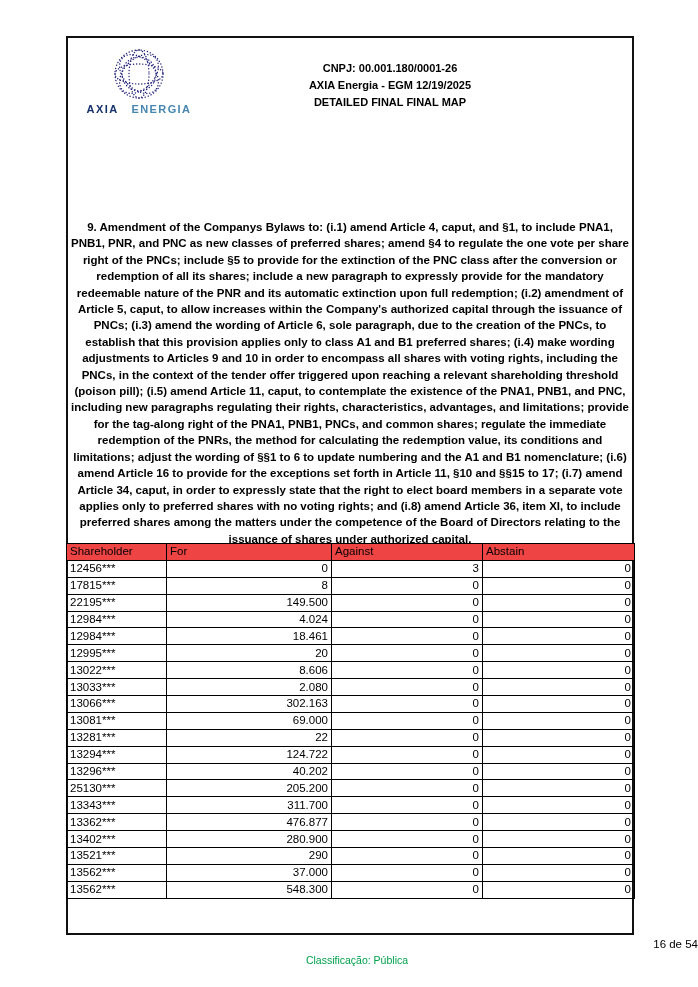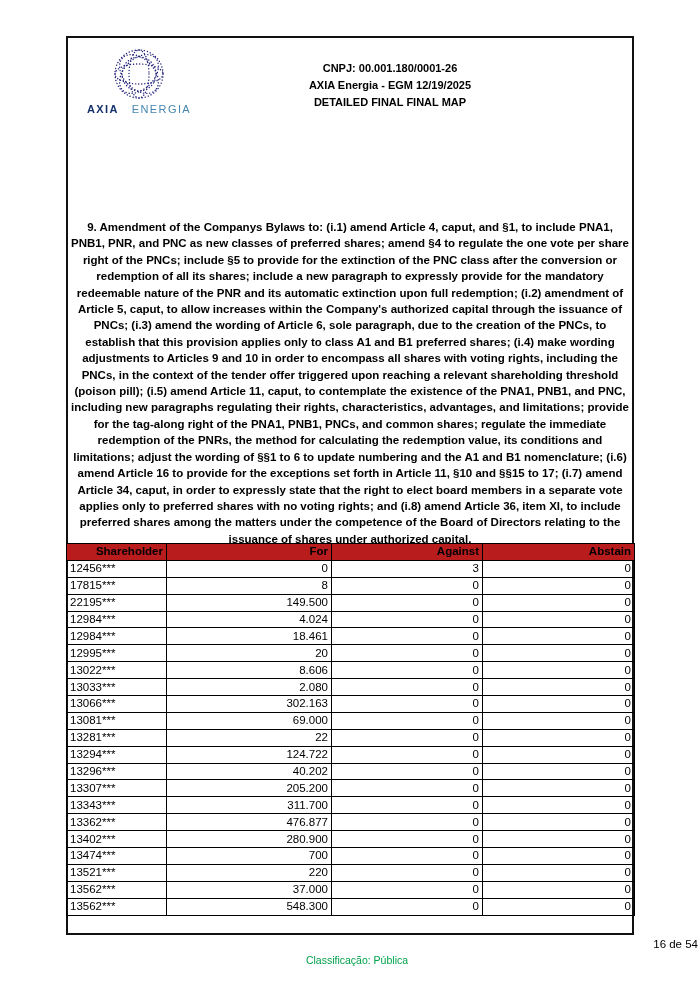--- a/index.html
+++ b/index.html
@@ -33,21 +33,21 @@
     text-align: center;
   }
   .logo-block svg { display: block; margin: 0 auto; }
   .logo-text {
     margin-top: 2px;
     font-size: 11px;
     letter-spacing: 1.4px;
     white-space: nowrap;
   }
   .logo-text .axia { color: #14316b; font-weight: bold; }
-  .logo-text .energia { color: #4786b0; font-weight: normal; margin-left: 13px; }
+  .logo-text .energia { color: #4786b0; font-weight: bold; margin-left: 13px; }
   .header-block {
     position: absolute;
     left: 205px;
     top: 60px;
     width: 370px;
     text-align: center;
     font-weight: bold;
     font-size: 11px;
     line-height: 17px;
   }
@@ -73,23 +73,23 @@
   }
   table.voting th, table.voting td {
     border: 1px solid #000000;
     padding: 0 3px;
     height: 15.9px;
     line-height: 15px;
     overflow: hidden;
     white-space: nowrap;
   }
   table.voting th {
-    font-weight: bold;
-    text-align: right;
-    background: #b91c1c;
+    font-weight: normal;
+    text-align: left;
+    background: #ef4444;
   }
   td.cell-left  { text-align: left; }
   td.cell-right { text-align: right; }
   .page-num {
     position: absolute;
     left: 0;
     top: 938px;
     width: 698px;
     text-align: right;
     font-size: 11.5px;
@@ -223,21 +223,21 @@
           <td class="cell-right">0</td>
           <td class="cell-right">0</td>
         </tr>
         <tr>
           <td class="cell-left">13296***</td>
           <td class="cell-right">40.202</td>
           <td class="cell-right">0</td>
           <td class="cell-right">0</td>
         </tr>
         <tr>
-          <td class="cell-left">13307***</td>
+          <td class="cell-left">25130***</td>
           <td class="cell-right">205.200</td>
           <td class="cell-right">0</td>
           <td class="cell-right">0</td>
         </tr>
         <tr>
           <td class="cell-left">13343***</td>
           <td class="cell-right">311.700</td>
           <td class="cell-right">0</td>
           <td class="cell-right">0</td>
         </tr>
@@ -247,28 +247,22 @@
           <td class="cell-right">0</td>
           <td class="cell-right">0</td>
         </tr>
         <tr>
           <td class="cell-left">13402***</td>
           <td class="cell-right">280.900</td>
           <td class="cell-right">0</td>
           <td class="cell-right">0</td>
         </tr>
         <tr>
-          <td class="cell-left">13474***</td>
-          <td class="cell-right">700</td>
-          <td class="cell-right">0</td>
-          <td class="cell-right">0</td>
-        </tr>
-        <tr>
           <td class="cell-left">13521***</td>
-          <td class="cell-right">220</td>
+          <td class="cell-right">290</td>
           <td class="cell-right">0</td>
           <td class="cell-right">0</td>
         </tr>
         <tr>
           <td class="cell-left">13562***</td>
           <td class="cell-right">37.000</td>
           <td class="cell-right">0</td>
           <td class="cell-right">0</td>
         </tr>
         <tr>

